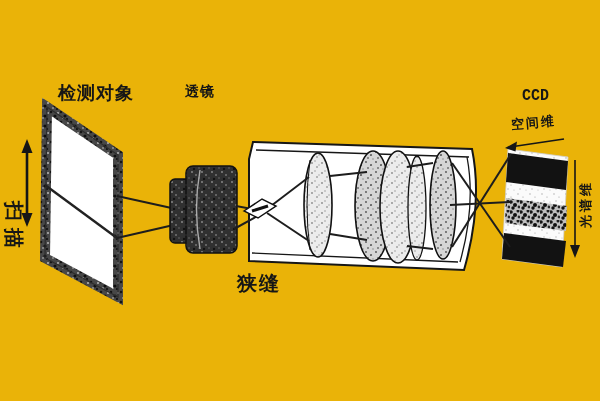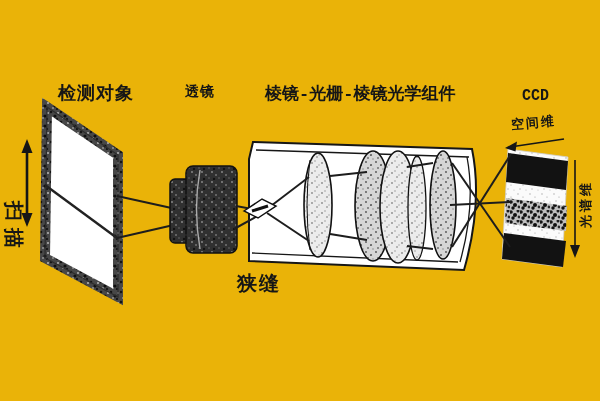--- a/index.html
+++ b/index.html
@@ -148,19 +148,18 @@
     </g>
 
     <g fill="#161616" stroke="#161616">
       <line x1="575" y1="160" x2="575" y2="247" stroke-width="1.6"></line>
       <polygon points="575,258 570,245 580,245" stroke="none"></polygon>
     </g>
   </svg>
 
   <div class="lbl lbl-object">检测对象</div>
   <div class="lbl lbl-lens">透镜</div>
-  <div class="lbl lbl-pgp">棱镜-光栅-棱镜光学组件</div>
   <div class="lbl lbl-ccd">CCD</div>
   <div class="lbl lbl-slit">狭缝</div>
   <div class="lbl lbl-scan">扫描</div>
   <div class="lbl lbl-spatial">空间维</div>
   <div class="lbl lbl-spectral">光谱维</div>
 </div>
 
 </body></html>

